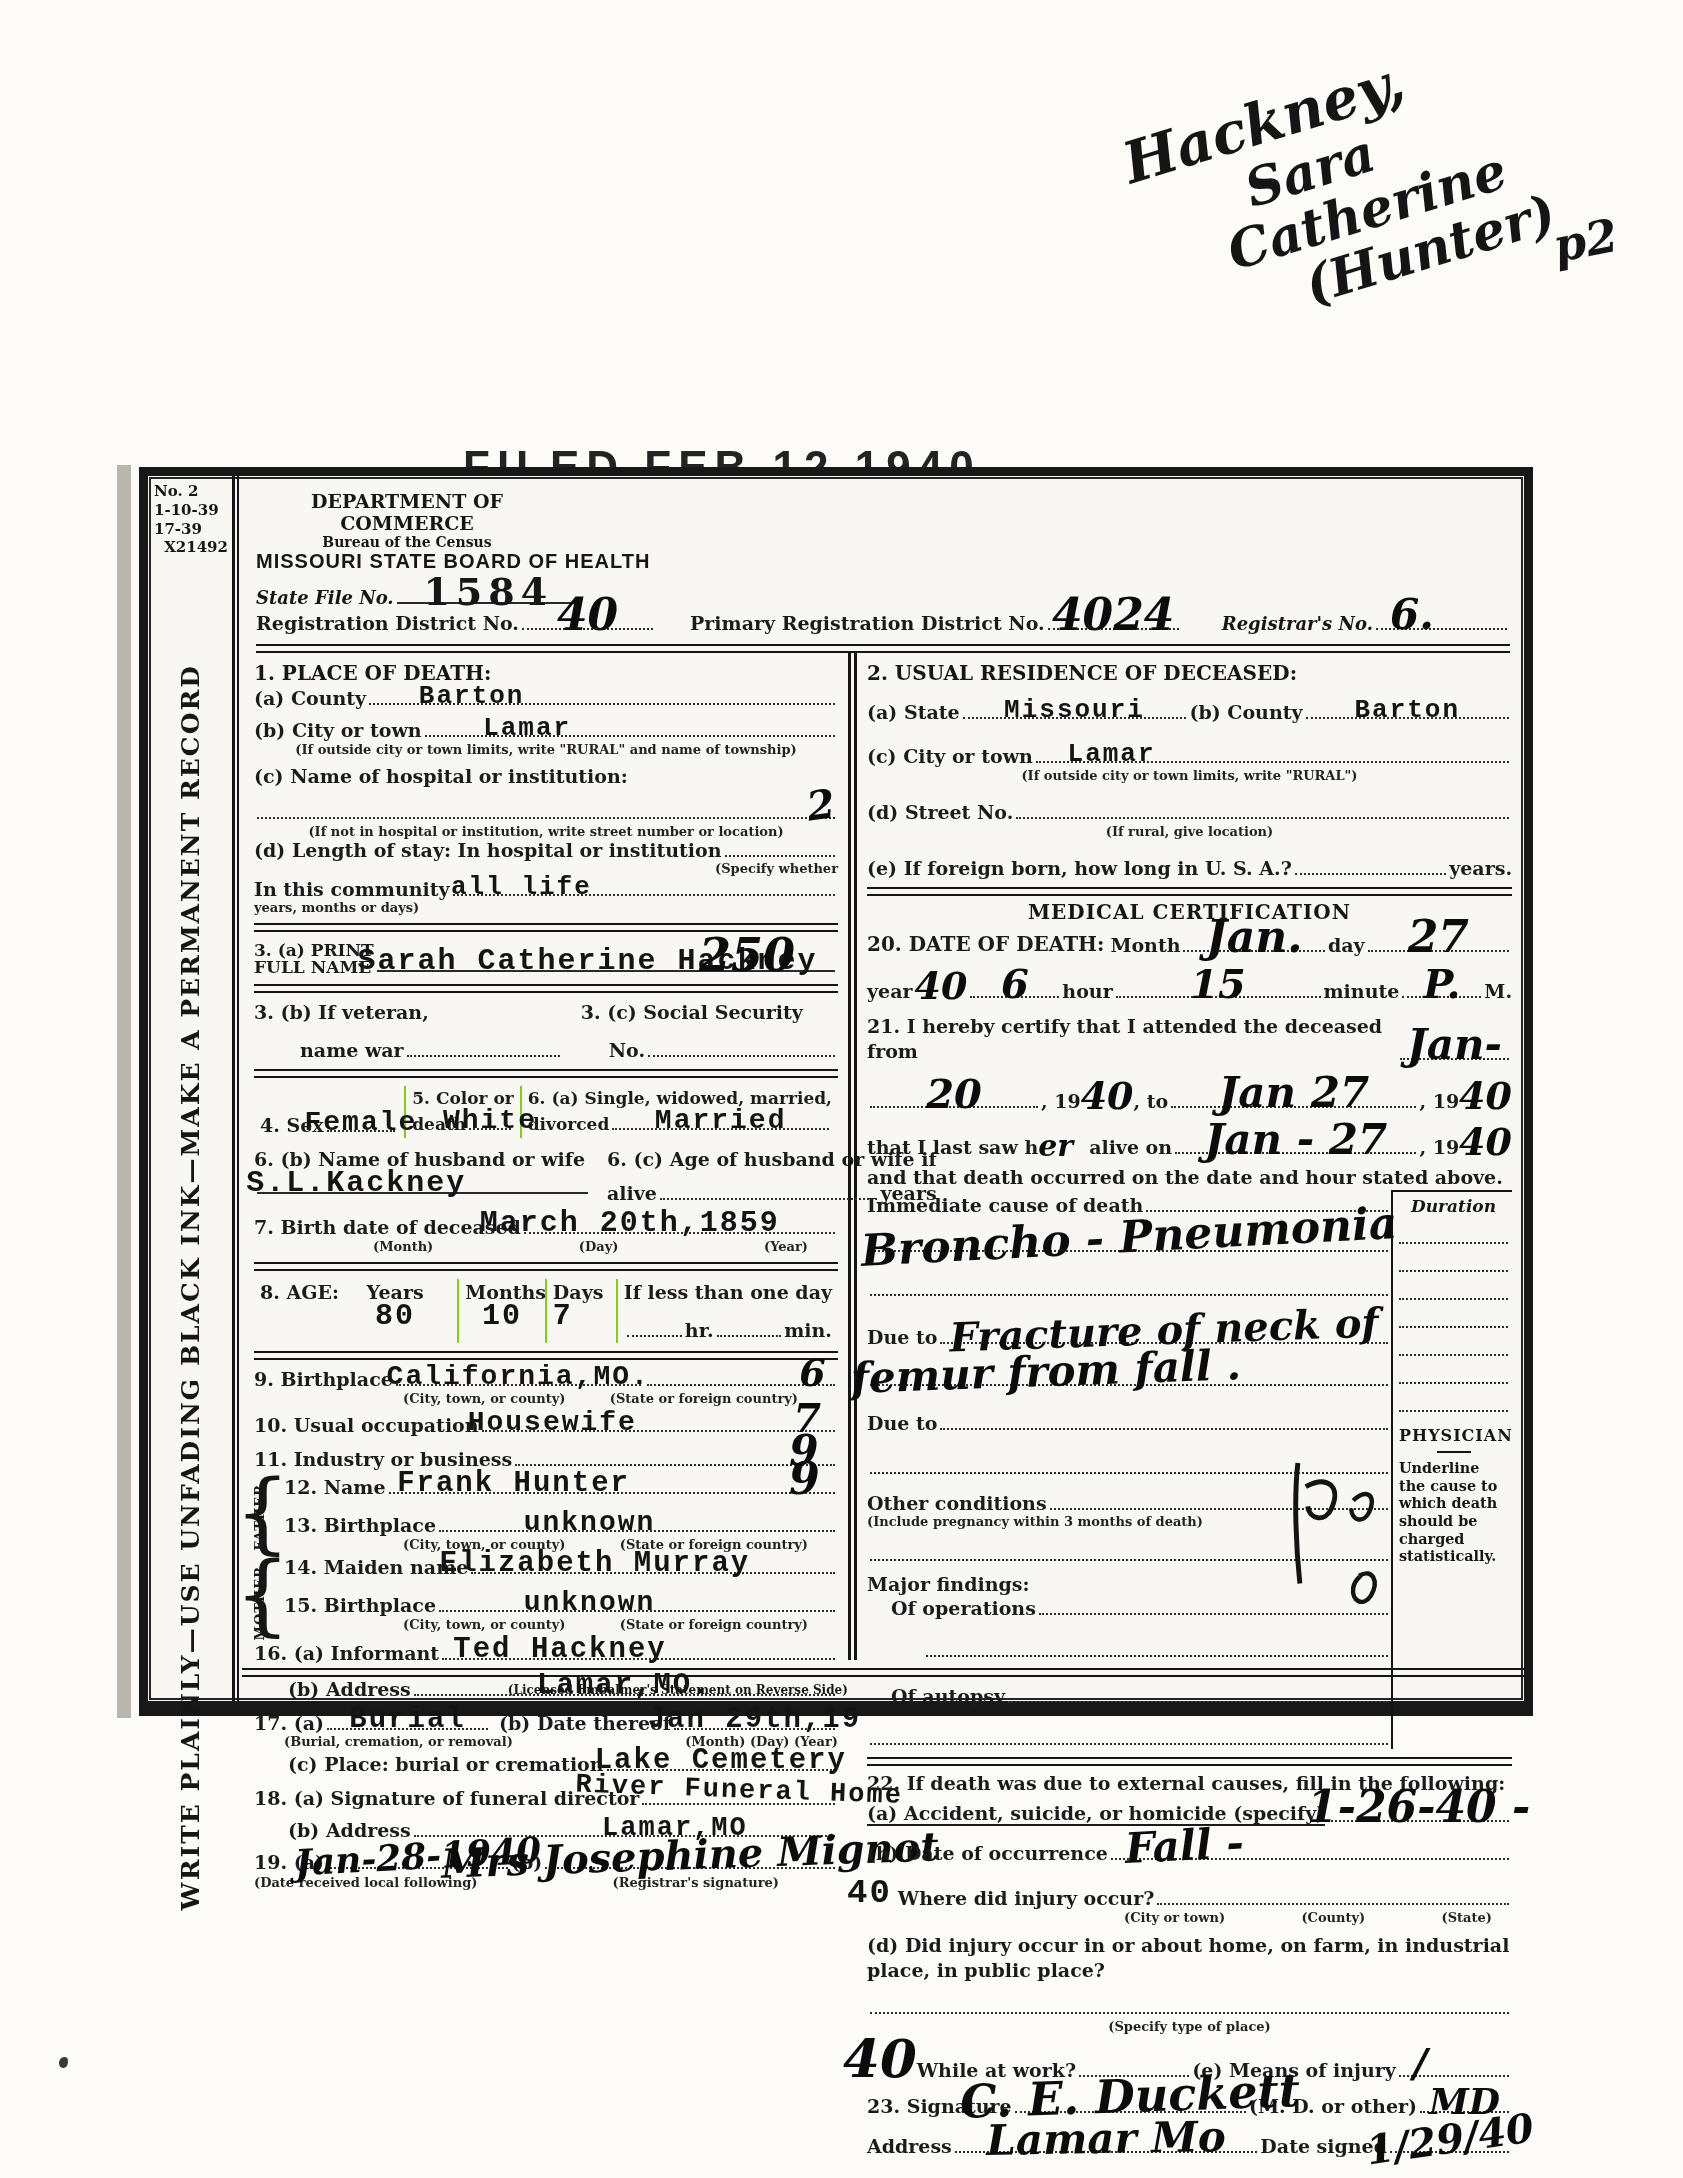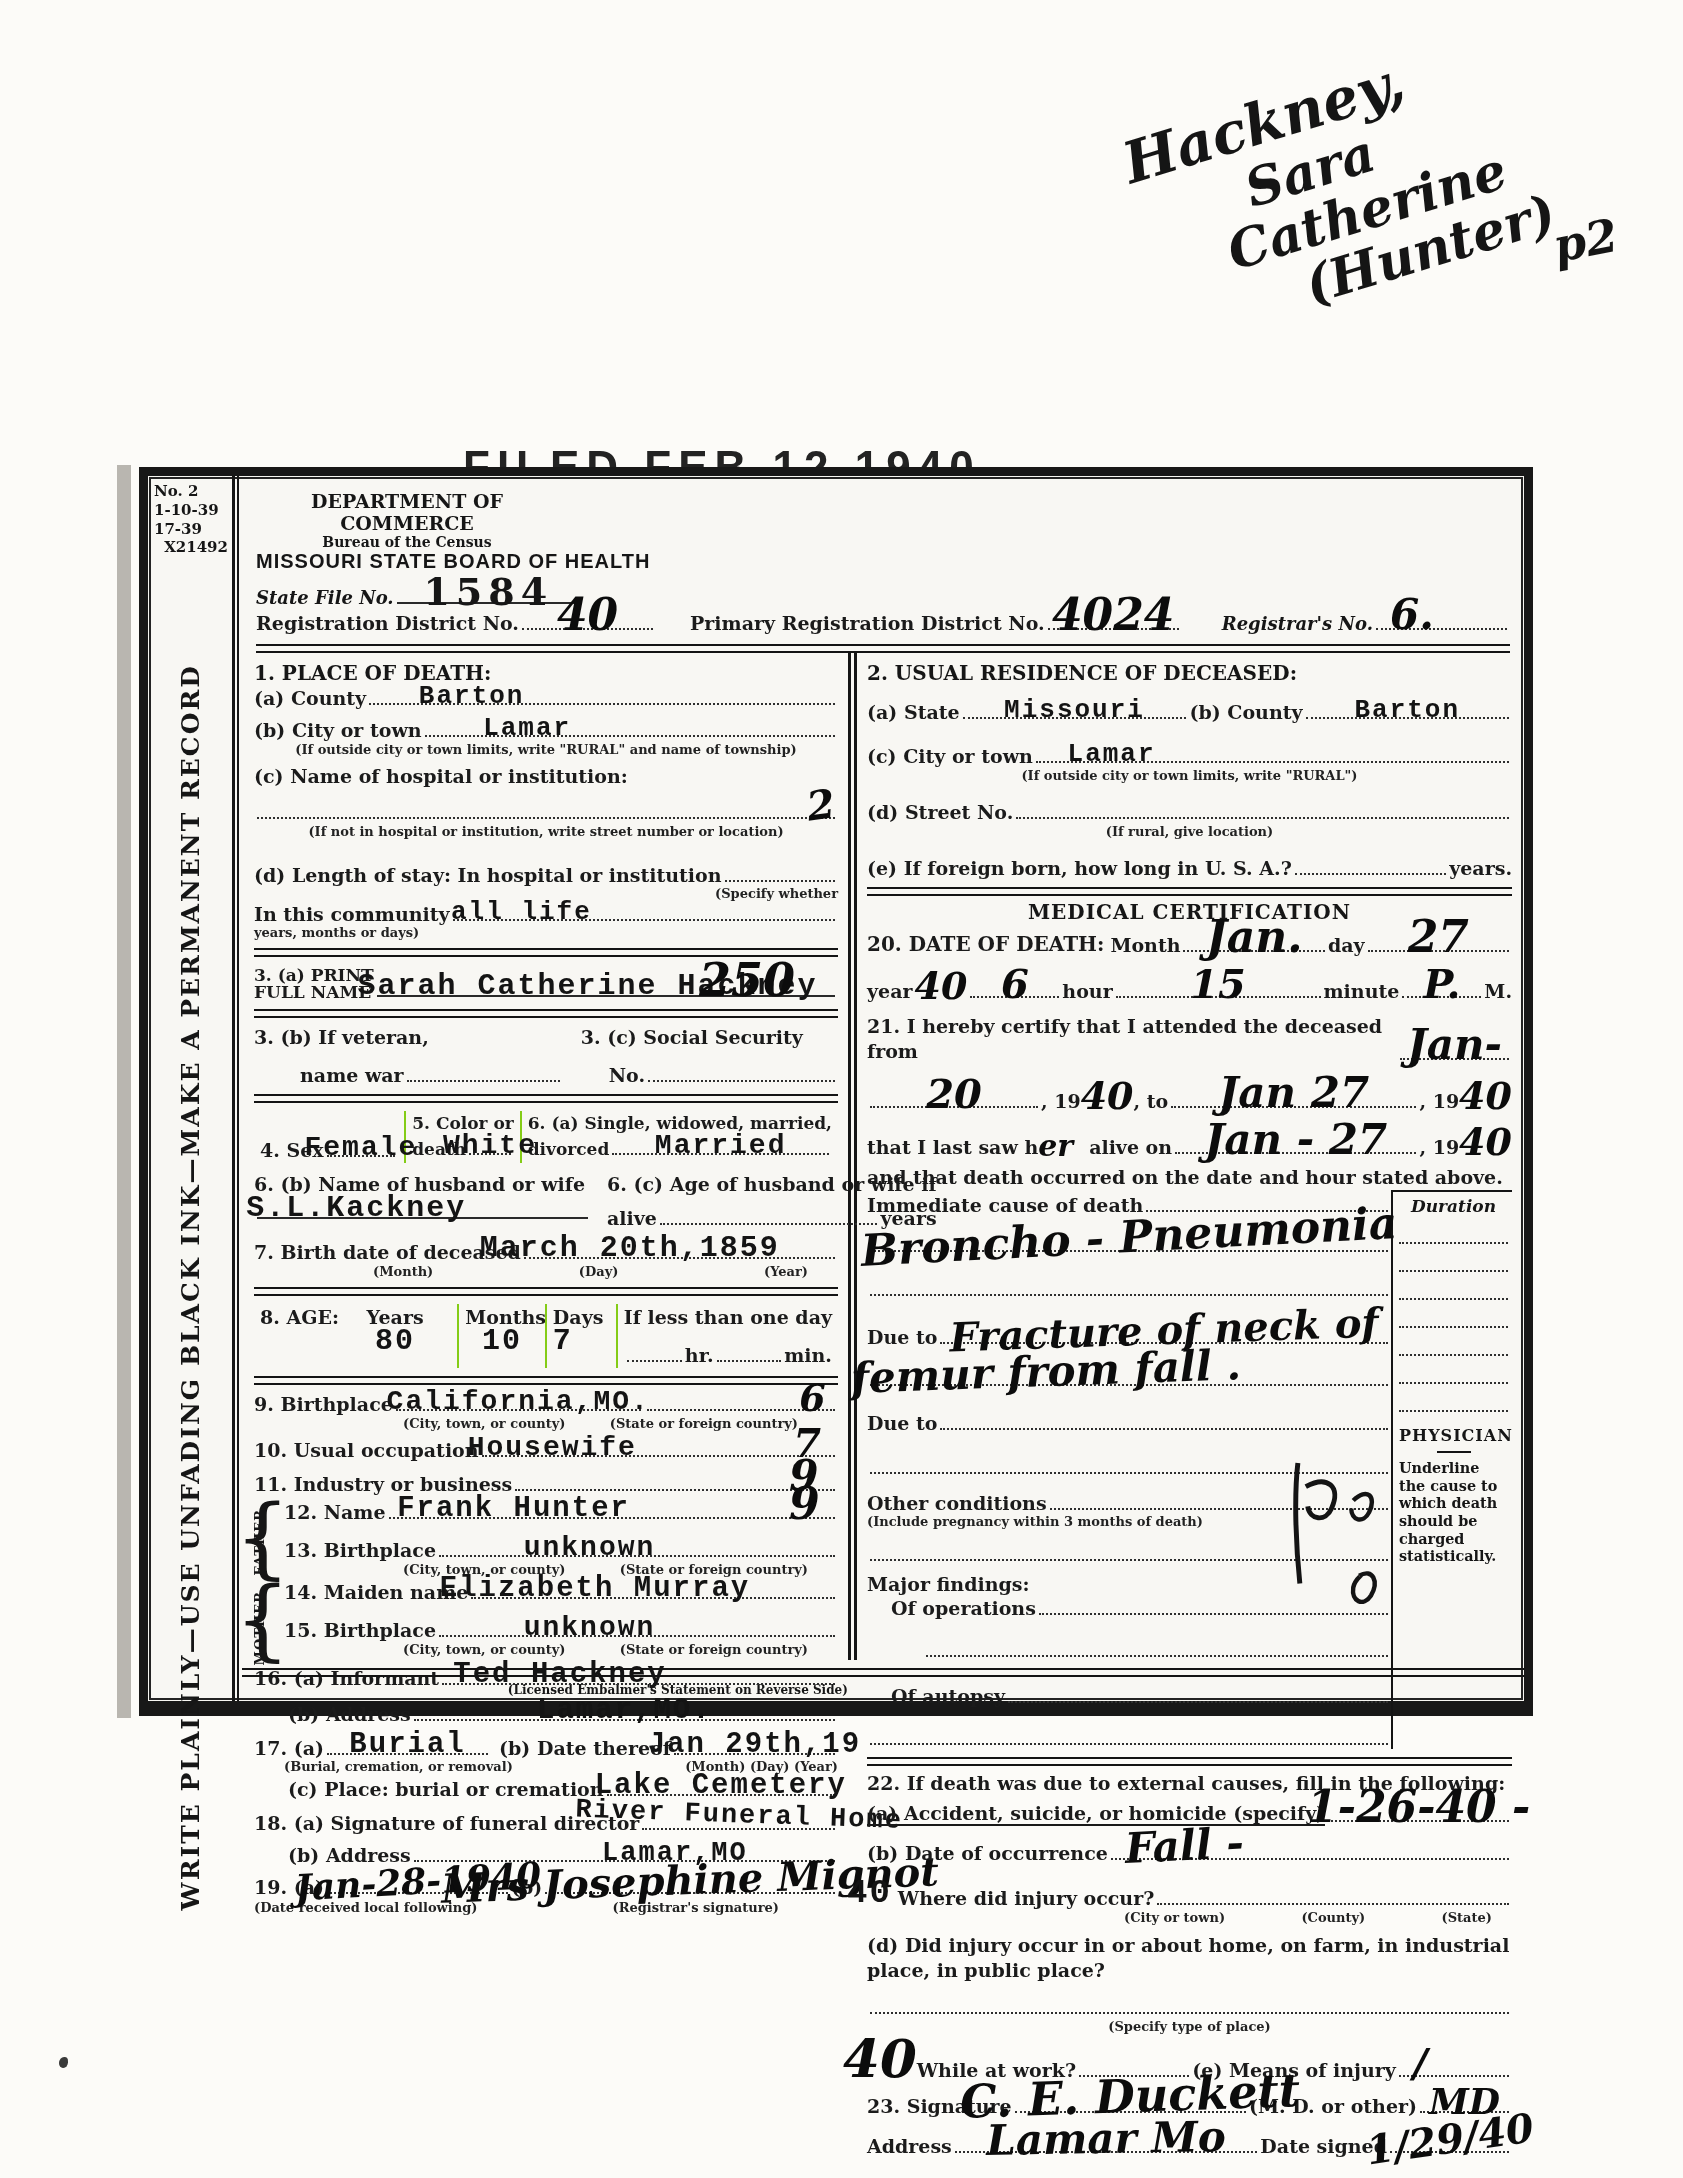--- a/index.html
+++ b/index.html
@@ -171,21 +171,21 @@
           <div class="cnote note">(If outside city or town limits, write "RURAL" and name of township)</div>
 
           <div class="lab" style="margin-top:8px;">(c) Name of hospital or institution:</div>
           <div class="fld" style="margin-top:22px;">
             <span class="ln">
                 <span class="val hw" style="left:auto;right:0;font-size:40px;transform:rotate(-8deg);">2</span>
               </span>
           </div>
           <div class="cnote note">(If not in hospital or institution, write street number or location)</div>
 
-          <div class="fld" style="margin-top:25px;">
+          <div class="fld" style="margin-top:0;">
             <span class="lab">(d) Length of stay:  In hospital or institution</span>
             <span class="ln"></span>
           </div>
           <div class="note" style="text-align:right;margin-top:0;">(Specify whether</div>
 
           <div class="fld" style="margin-top:2px;">
             <span class="lab">In this community</span>
             <span class="ln">
                 <span class="val tw" style="left:18%;">all life</span>
               </span>

